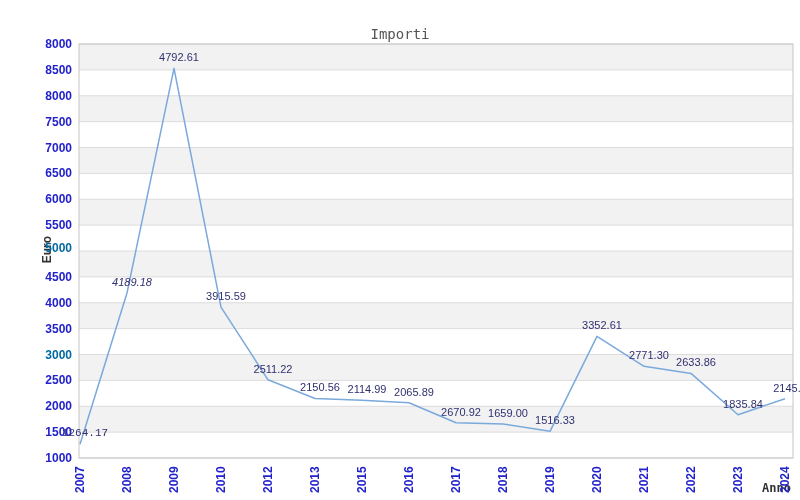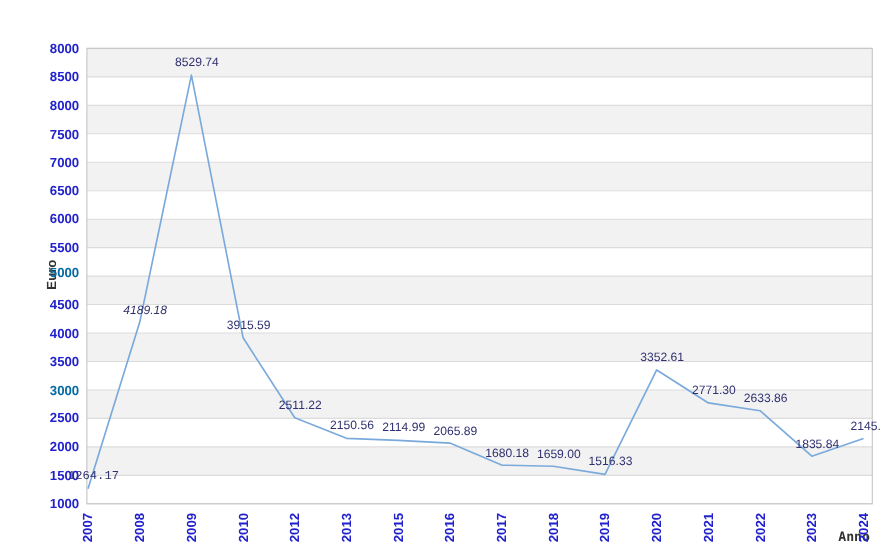--- a/index.html
+++ b/index.html
@@ -73,20 +73,21 @@
       <line x1="79" y1="199.25" x2="793" y2="199.25" stroke="#dcdcdc" stroke-width="1"></line>
       <line x1="79" y1="173.375" x2="793" y2="173.375" stroke="#dcdcdc" stroke-width="1"></line>
       <line x1="79" y1="147.5" x2="793" y2="147.5" stroke="#dcdcdc" stroke-width="1"></line>
       <line x1="79" y1="121.625" x2="793" y2="121.625" stroke="#dcdcdc" stroke-width="1"></line>
       <line x1="79" y1="95.75" x2="793" y2="95.75" stroke="#dcdcdc" stroke-width="1"></line>
       <line x1="79" y1="69.875" x2="793" y2="69.875" stroke="#dcdcdc" stroke-width="1"></line>
       <line x1="79" y1="44" x2="793" y2="44" stroke="#dcdcdc" stroke-width="1"></line>
       <rect x="79" y="44" width="714" height="414" fill="none" stroke="#c6c6c6" stroke-width="1"></rect>
       <polyline points="80,444.3 127,293.0 174,68.3 221,307.1 268,379.8 315,398.5 362,400.3 409,402.8 456,422.8 503,423.9 550,431.3 597,336.3 644,366.3 691,373.4 738,414.7 785,398.7" fill="none" stroke="#7aa9dc" stroke-width="1.5" stroke-linejoin="round"></polyline>
     </svg>
+  <div class="subtitle" style="color: rgb(85, 85, 85);">Importi</div>
   <div class="axis-title-y" style="left: 40px; top: 236px; color: rgb(51, 51, 51);">Euro</div>
   <div class="axis-title-x" style="left: 762px; top: 481px; color: rgb(51, 51, 51);">Anno</div>
   <div id="yticks">
       <div class="ytick" style="left: 32px; top: 36px; color: rgb(34, 34, 204);">8000</div>
       <div class="ytick" style="left: 32px; top: 61.875px; color: rgb(34, 34, 204);">8500</div>
       <div class="ytick" style="left: 32px; top: 87.75px; color: rgb(34, 34, 204);">8000</div>
       <div class="ytick" style="left: 32px; top: 113.625px; color: rgb(34, 34, 204);">7500</div>
       <div class="ytick" style="left: 32px; top: 139.5px; color: rgb(34, 34, 204);">7000</div>
       <div class="ytick" style="left: 32px; top: 165.375px; color: rgb(34, 34, 204);">6500</div>
       <div class="ytick" style="left: 32px; top: 191.25px; color: rgb(34, 34, 204);">6000</div>
@@ -115,27 +116,27 @@
       <div class="xtick" style="left: 542px; top: 461px; height: 32px; color: rgb(34, 34, 204);">2019</div>
       <div class="xtick" style="left: 589px; top: 461px; height: 32px; color: rgb(34, 34, 204);">2020</div>
       <div class="xtick" style="left: 636px; top: 461px; height: 32px; color: rgb(34, 34, 204);">2021</div>
       <div class="xtick" style="left: 683px; top: 461px; height: 32px; color: rgb(34, 34, 204);">2022</div>
       <div class="xtick" style="left: 730px; top: 461px; height: 32px; color: rgb(34, 34, 204);">2023</div>
       <div class="xtick" style="left: 777px; top: 461px; height: 32px; color: rgb(34, 34, 204);">2024</div>
     </div>
   <div id="dlabels">
       <div class="dlabel" style="left: 55px; top: 427.329px; color: rgb(48, 48, 112); font-family: Liberation Mono, monospace;">1264.17</div>
       <div class="dlabel" style="left: 102px; top: 275.96px; color: rgb(48, 48, 112); font-style: italic;">4189.18</div>
-      <div class="dlabel" style="left: 149px; top: 51.336px; color: rgb(48, 48, 112);">8529.74</div>
+      <div class="dlabel" style="left: 149px; top: 51.336px; color: rgb(48, 48, 112);">4792.61</div>
       <div class="dlabel" style="left: 196px; top: 290.118px; color: rgb(48, 48, 112);">3915.59</div>
       <div class="dlabel" style="left: 243px; top: 362.794px; color: rgb(48, 48, 112);">2511.22</div>
       <div class="dlabel" style="left: 290px; top: 381.459px; color: rgb(48, 48, 112);">2150.56</div>
       <div class="dlabel" style="left: 337px; top: 383.299px; color: rgb(48, 48, 112);">2114.99</div>
       <div class="dlabel" style="left: 384px; top: 385.84px; color: rgb(48, 48, 112);">2065.89</div>
-      <div class="dlabel" style="left: 431px; top: 405.801px; color: rgb(48, 48, 112);">1680.18</div>
+      <div class="dlabel" style="left: 431px; top: 405.801px; color: rgb(48, 48, 112);">2670.92</div>
       <div class="dlabel" style="left: 478px; top: 406.897px; color: rgb(48, 48, 112);">1659.00</div>
       <div class="dlabel" style="left: 525px; top: 414.28px; color: rgb(48, 48, 112);">1516.33</div>
       <div class="dlabel" style="left: 572px; top: 319.252px; color: rgb(48, 48, 112);">3352.61</div>
       <div class="dlabel" style="left: 619px; top: 349.335px; color: rgb(48, 48, 112);">2771.30</div>
       <div class="dlabel" style="left: 666px; top: 356.448px; color: rgb(48, 48, 112);">2633.86</div>
       <div class="dlabel" style="left: 713px; top: 397.745px; color: rgb(48, 48, 112);">1835.84</div>
       <div class="dlabel" style="left: 760px; top: 381.741px; color: rgb(48, 48, 112);">2145.1</div>
     </div>
 </div>
 

